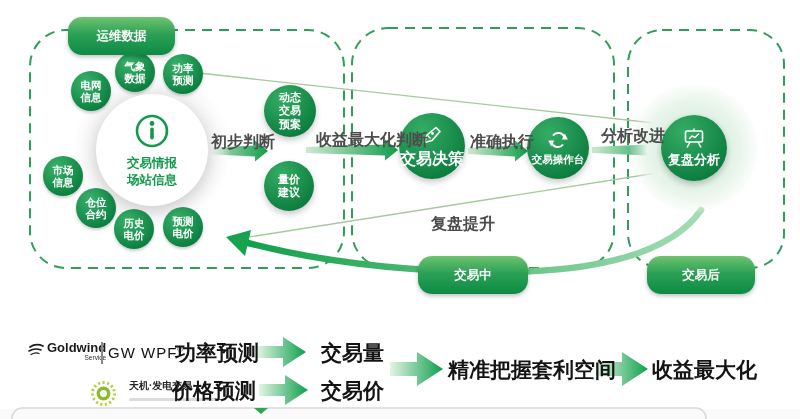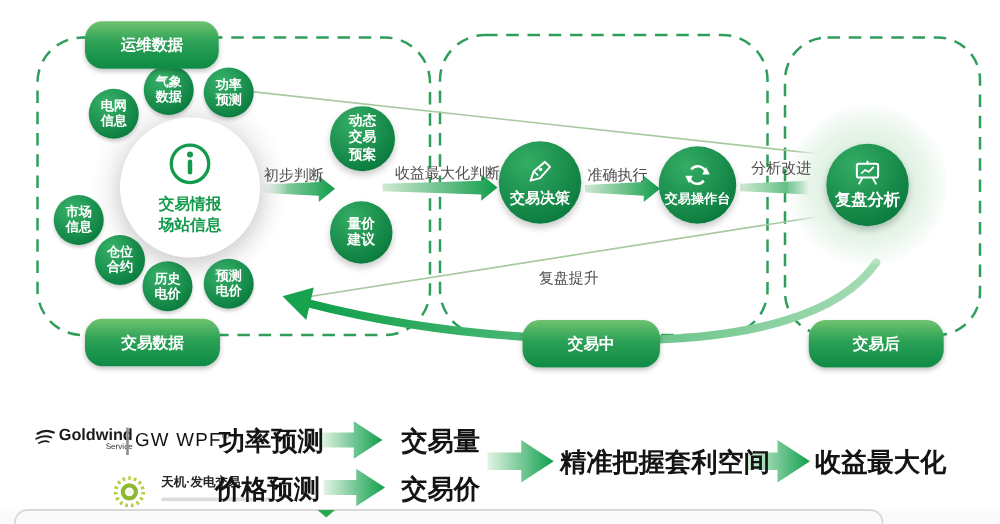--- a/index.html
+++ b/index.html
@@ -31,21 +31,21 @@
   .halo-green { position:absolute; z-index:2; left:630px; top:84px; width:128px; height:128px; border-radius:50%;
                 background:radial-gradient(circle, #dbefdf 30%, #e9f5eb 52%, rgba(236,247,238,0) 74%); }
 
   
   .pill { position:absolute; z-index:4; height:38px; border-radius:14px;
           background:linear-gradient(180deg, #6fc370 0%, #2ba155 45%, #0e8a45 100%);
           color:#fff; font-size:12.5px; font-weight:700;
           display:flex; align-items:center; justify-content:center;
           box-shadow:0 2px 4px rgba(0,0,0,.25); }
 
-  .flabel { position:absolute; z-index:4; font-size:12px; font-weight:400; color:#4d4d4d; }
+  .flabel { position:absolute; z-index:4; font-size:16px; font-weight:700; color:#4d4d4d; }
 
   
   .ftext { position:absolute; z-index:4; font-weight:700; color:#141414; font-size:21px; }
   .brand-row { position:absolute; z-index:4; display:flex; align-items:flex-start; }
   .gw-name { font-size:13px; font-weight:700; color:#1b1b1b; line-height:1; }
   .gw-sub { font-size:6.5px; color:#333; text-align:right; line-height:1; margin-top:1px; }
   .gw-sep { position:absolute; z-index:4; width:1.5px; height:22px; background:#8a8a8a; }
   .gw-prod { position:absolute; z-index:4; font-size:15px; font-weight:400; color:#111; letter-spacing:1px; }
   .gw-reg { font-size:8px; vertical-align:super; }
   .tj-brand { position:absolute; z-index:4; font-size:10px; font-weight:700; color:#262626; }
@@ -94,21 +94,20 @@
     <polygon fill="url(#gB)" points="257,346 283,346 283,337 306,352 283,367 283,358 257,358"></polygon>
     <polygon fill="url(#gB)" points="259,384 285,384 285,375 308,390 285,405 285,396 259,396"></polygon>
     <polygon fill="url(#gB)" points="390,362 417,362 417,352 443,369 417,386 417,376 390,376"></polygon>
     <polygon fill="url(#gB)" points="596,362 622,362 622,352 648,369 622,386 622,376 596,376"></polygon>
   </svg>
 
   <div class="halo-gray"></div>
   <div class="halo-green"></div>
 
   <div class="pill" style="left:68px; top:17px; width:107px;">运维数据</div>
-  <div class="pill" style="left:68px; top:255px; width:108px;">交易数据</div>
   <div class="pill" style="left:647px; top:256px; width:108px;">交易后</div>
   <div class="pill" style="left:418px; top:256px; width:110px;">交易中</div>
 
   <div class="sat" style="left:71px; top:71px;">电网
 信息</div>
   <div class="sat" style="left:115px; top:52px;">气象
 数据</div>
   <div class="sat" style="left:163px; top:54px;">功率
 预测</div>
   <div class="sat" style="left:43px; top:156px;">市场
@@ -130,21 +129,21 @@
     <div class="center-text">交易情报
 场站信息</div>
   </div>
 
   <div class="bignode" style="left:264px; top:85px; width:52px; height:52px; font-size:11px;">动态
 交易
 预案</div>
   <div class="bignode" style="left:264px; top:161px; width:50px; height:50px; font-size:11px;">量价
 建议</div>
 
-  <div class="bignode" style="left:399px; top:113px; width:66px; height:66px; font-size:12px;">
+  <div class="bignode" style="left:399px; top:113px; width:66px; height:66px; font-size:16px;">
     <svg width="22" height="22" viewBox="0 0 22 22">
       <path d="M3.5 18.5 L6 11 L15 3.5 L19 7.5 L11 16.5 Z" fill="none" stroke="#fff" stroke-width="1.6" stroke-linejoin="round"></path>
       <line x1="6" y1="11" x2="9.5" y2="14.5" stroke="#fff" stroke-width="1.3"></line>
       <circle cx="11.5" cy="9.5" r="1.4" fill="#fff"></circle>
     </svg>
     <div class="nlabel">交易决策</div>
   </div>
 
   <div class="bignode" style="left:527px; top:117px; width:62px; height:62px; font-size:10.5px;">
     <svg width="20" height="20" viewBox="0 0 20 20">

